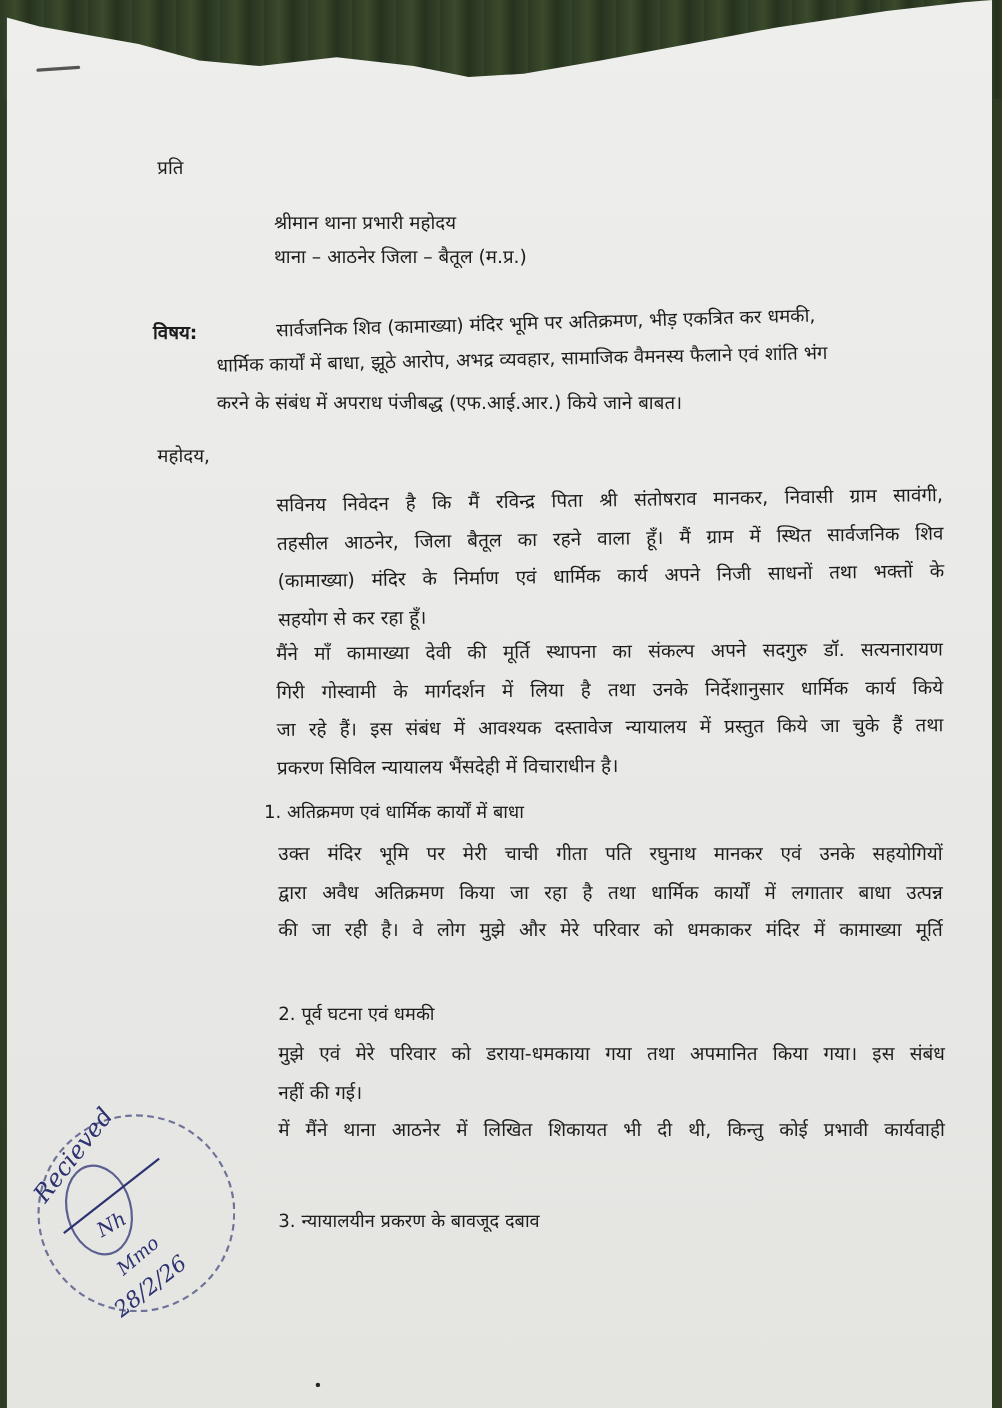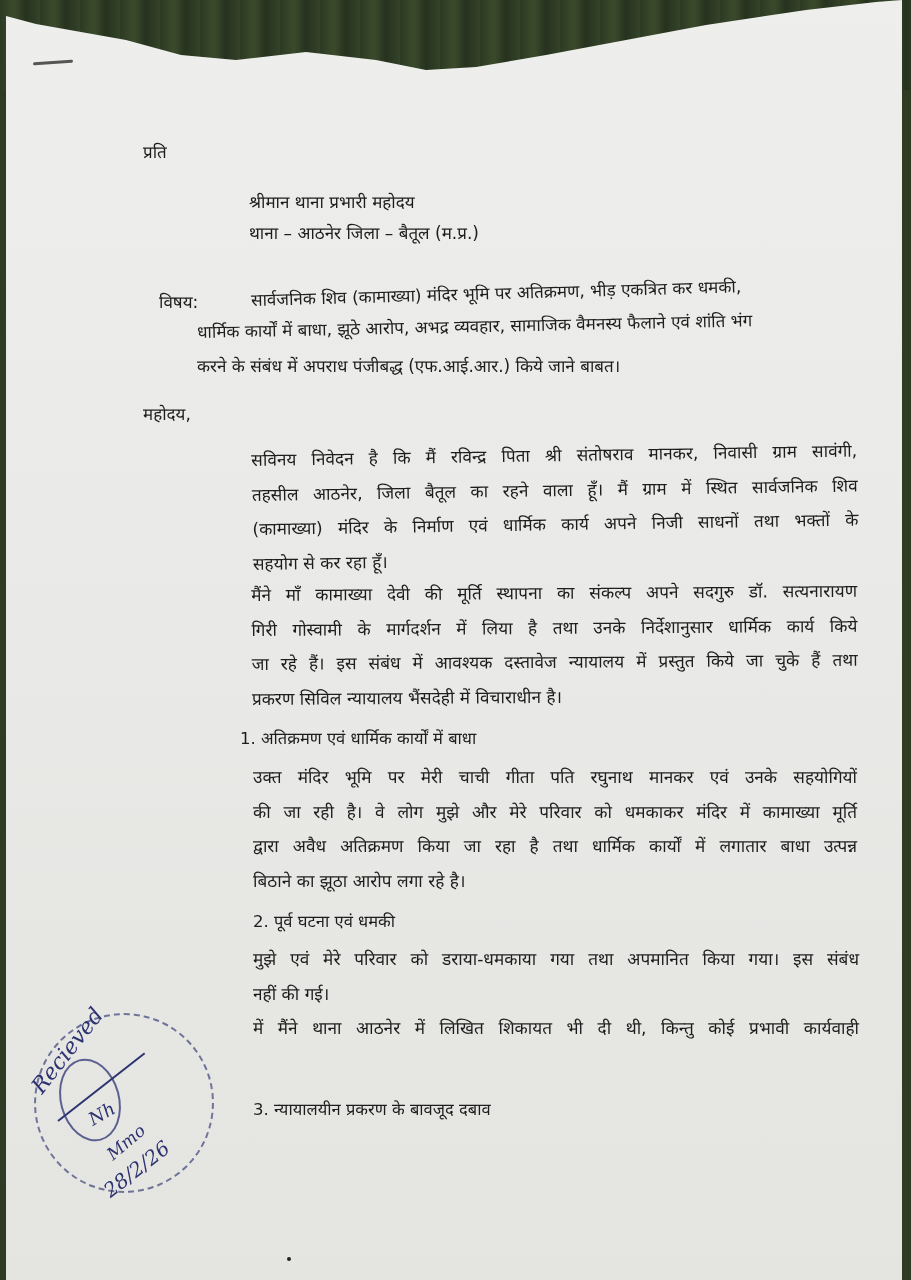--- a/index.html
+++ b/index.html
@@ -48,21 +48,21 @@
 <body>
 
 <div class="bg-stripes"></div>
 <div class="paper"></div>
 <div class="edge-mark"></div>
 
 <div class="text" style="left:143px; top:140px;">प्रति</div>
 <div class="text" style="left:249px; top:190px;">श्रीमान थाना प्रभारी महोदय</div>
 <div class="text" style="left:249px; top:221px;">थाना – आठनेर जिला – बैतूल (म.प्र.)</div>
 
-<div class="text" style="left:159px; top:290px;">विषय:</div>
+<div class="text" style="left:139px; top:290px;font-weight:bold;">विषय:</div>
 <div class="text" style="left:251px; top:288px; transform: rotate(-1.6deg); transform-origin:left center;">सार्वजनिक शिव (कामाख्या) मंदिर भूमि पर अतिक्रमण, भीड़ एकत्रित कर धमकी,</div>
 <div class="text" style="left:197px; top:320px; transform: rotate(-1.2deg); transform-origin:left center;">धार्मिक कार्यों में बाधा, झूठे आरोप, अभद्र व्यवहार, सामाजिक वैमनस्य फैलाने एवं शांति भंग</div>
 <div class="text" style="left:197px; top:354px;">करने के संबंध में अपराध पंजीबद्ध (एफ.आई.आर.) किये जाने बाबत।</div>
 
 <div class="text" style="left:143px; top:402px;">महोदय,</div>
 
 <div class="para" style="left:251px; top:443px; width:606px; transform: rotate(-0.9deg); transform-origin:left top;">
   <span class="ln">सविनय निवेदन है कि मैं रविन्द्र पिता श्री संतोषराव मानकर, निवासी ग्राम सावंगी,</span>
   <span class="ln">तहसील आठनेर, जिला बैतूल का रहने वाला हूँ। मैं ग्राम में स्थित सार्वजनिक शिव</span>
   <span class="ln">(कामाख्या) मंदिर के निर्माण एवं धार्मिक कार्य अपने निजी साधनों तथा भक्तों के</span>
@@ -72,23 +72,22 @@
 <div class="para" style="left:251px; top:578px; width:606px; transform: rotate(-0.4deg); transform-origin:left top;">
   <span class="ln">मैंने माँ कामाख्या देवी की मूर्ति स्थापना का संकल्प अपने सदगुरु डॉ. सत्यनारायण</span>
   <span class="ln">गिरी गोस्वामी के मार्गदर्शन में लिया है तथा उनके निर्देशानुसार धार्मिक कार्य किये</span>
   <span class="ln">जा रहे हैं। इस संबंध में आवश्यक दस्तावेज न्यायालय में प्रस्तुत किये जा चुके हैं तथा</span>
   <span class="ln last">प्रकरण सिविल न्यायालय भैंसदेही में विचाराधीन है।</span>
 </div>
 
 <div class="heading" style="left:240px; top:726px;">1. अतिक्रमण एवं धार्मिक कार्यों में बाधा</div>
 <div class="para" style="left:253px; top:760px; width:604px;">
   <span class="ln">उक्त मंदिर भूमि पर मेरी चाची गीता पति रघुनाथ मानकर एवं उनके सहयोगियों</span>
+  <span class="ln">द्वारा अवैध अतिक्रमण किया जा रहा है तथा धार्मिक कार्यों में लगातार बाधा उत्पन्न</span>
   <span class="ln">की जा रही है। वे लोग मुझे और मेरे परिवार को धमकाकर मंदिर में कामाख्या मूर्ति</span>
-  <span class="ln">द्वारा अवैध अतिक्रमण किया जा रहा है तथा धार्मिक कार्यों में लगातार बाधा उत्पन्न</span>
-  <span class="ln last">बिठाने का झूठा आरोप लगा रहे है।</span>
 </div>
 
 <div class="heading" style="left:253px; top:909px;">2. पूर्व घटना एवं धमकी</div>
 <div class="para" style="left:253px; top:942px; width:606px;">
   <span class="ln">मुझे एवं मेरे परिवार को डराया-धमकाया गया तथा अपमानित किया गया। इस संबंध</span>
   <span class="ln last">नहीं की गई।</span>
   <span class="ln">में मैंने थाना आठनेर में लिखित शिकायत भी दी थी, किन्तु कोई प्रभावी कार्यवाही</span>
 </div>
 
 <div class="heading" style="left:253px; top:1097px;">3. न्यायालयीन प्रकरण के बावजूद दबाव</div>

